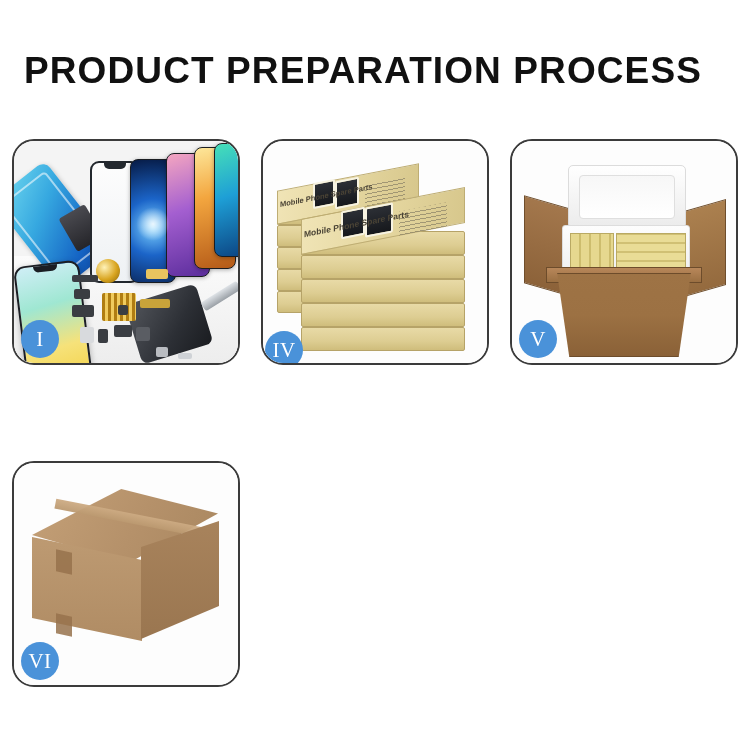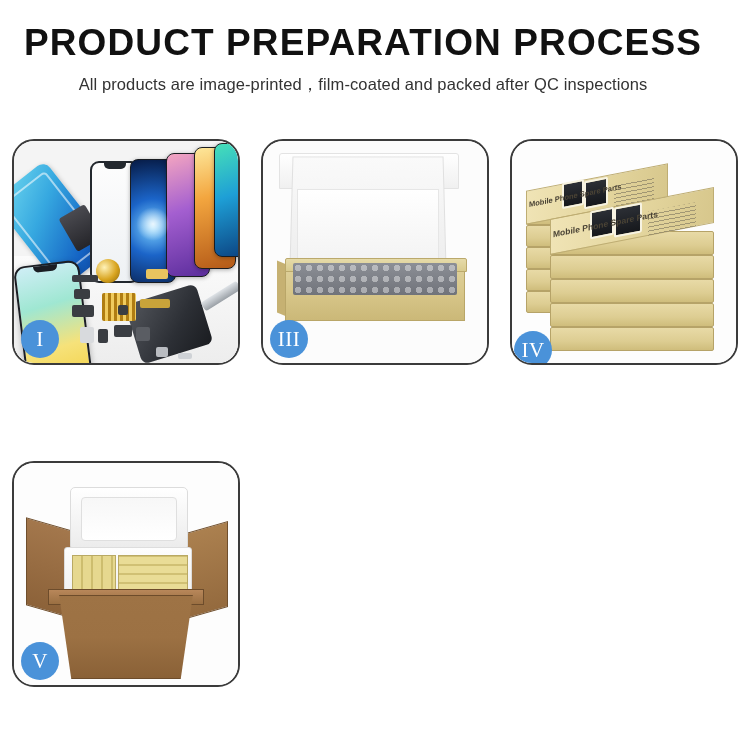--- a/index.html
+++ b/index.html
@@ -11,21 +11,21 @@
     width: 750px;
     height: 750px;
     font-family: "Liberation Sans", sans-serif;
     overflow: hidden;
     position: relative;
   }
 
   
   .header {
     width: 726px;
-    padding-top: 24px;
+    padding-top: 52px;
     text-align: center;
   }
   .main-title {
     font-family: "Liberation Sans", sans-serif;
     font-size: 37px;
     font-weight: 700;
     letter-spacing: 1.1px;
     color: #111111;
     line-height: 1.05;
     margin: 0;
@@ -371,21 +371,20 @@
     position:absolute; background:#96724c; opacity:.85;
   }
   .c-tape.tp1{left:42px; top:88px; width:16px; height:22px; transform:skewY(12deg);}
   .c-tape.tp2{left:42px; top:152px; width:16px; height:20px; transform:skewY(12deg);}
 </style>
 </head>
 <body>
 
 <div class="header">
   <h1 class="main-title">PRODUCT PREPARATION PROCESS</h1>
-  <p class="sub-title">All products are image-printed，film-coated and packed after QC inspections</p>
 </div>
 
 <div class="grid">
 
   <div class="panel">
     <div class="panel-photo p1">
       <div class="shade"></div>
       <div class="lcd-blue"></div>
       <div class="lcd-chip"></div>
       <div class="screen-glass"></div>
@@ -409,31 +408,20 @@
       <div class="sm s8"></div>
       <div class="sm s9"></div>
       <div class="sm s10"></div>
       <div class="sm s11"></div>
       <div class="sm s12"></div>
     </div>
     <div class="badge">I</div>
   </div>
 
 
-  <div class="panel">
-    <div class="panel-photo p3">
-      <div class="box3-lidflap"></div>
-      <div class="box3-lid"></div>
-      <div class="box3-foam"></div>
-      <div class="box3-left"></div>
-      <div class="box3-body"></div>
-      <div class="box3-fill"></div>
-    </div>
-    <div class="badge">III</div>
-  </div>
 
   <div class="panel">
     <div class="panel-photo p4">
       <div class="stackwrap">
 
         <div class="sbox" style="left:8px; top:44px; width:104px; height:20px;"></div>
         <div class="sbox" style="left:8px; top:66px; width:104px; height:20px;"></div>
         <div class="sbox" style="left:8px; top:88px; width:104px; height:20px;"></div>
         <div class="sbox" style="left:8px; top:110px; width:104px; height:20px;"></div>
         <div class="sbox" style="left:8px; top:132px; width:104px; height:20px;"></div>
@@ -467,14 +455,25 @@
       <div class="v-foam-lid"></div>
       <div class="v-foam"></div>
       <div class="v-yellow-left"></div>
       <div class="v-yellow-right"></div>
       <div class="v-carton-lip"></div>
       <div class="v-carton"></div>
     </div>
     <div class="badge">V</div>
   </div>
 
+  <div class="panel">
+    <div class="panel-photo p6">
+      <div class="c-top"></div>
+      <div class="c-seam"></div>
+      <div class="c-front"></div>
+      <div class="c-side"></div>
+      <div class="c-tape tp1"></div>
+      <div class="c-tape tp2"></div>
+    </div>
+    <div class="badge">VI</div>
+  </div>
 
 </div>
 
 </body></html>

